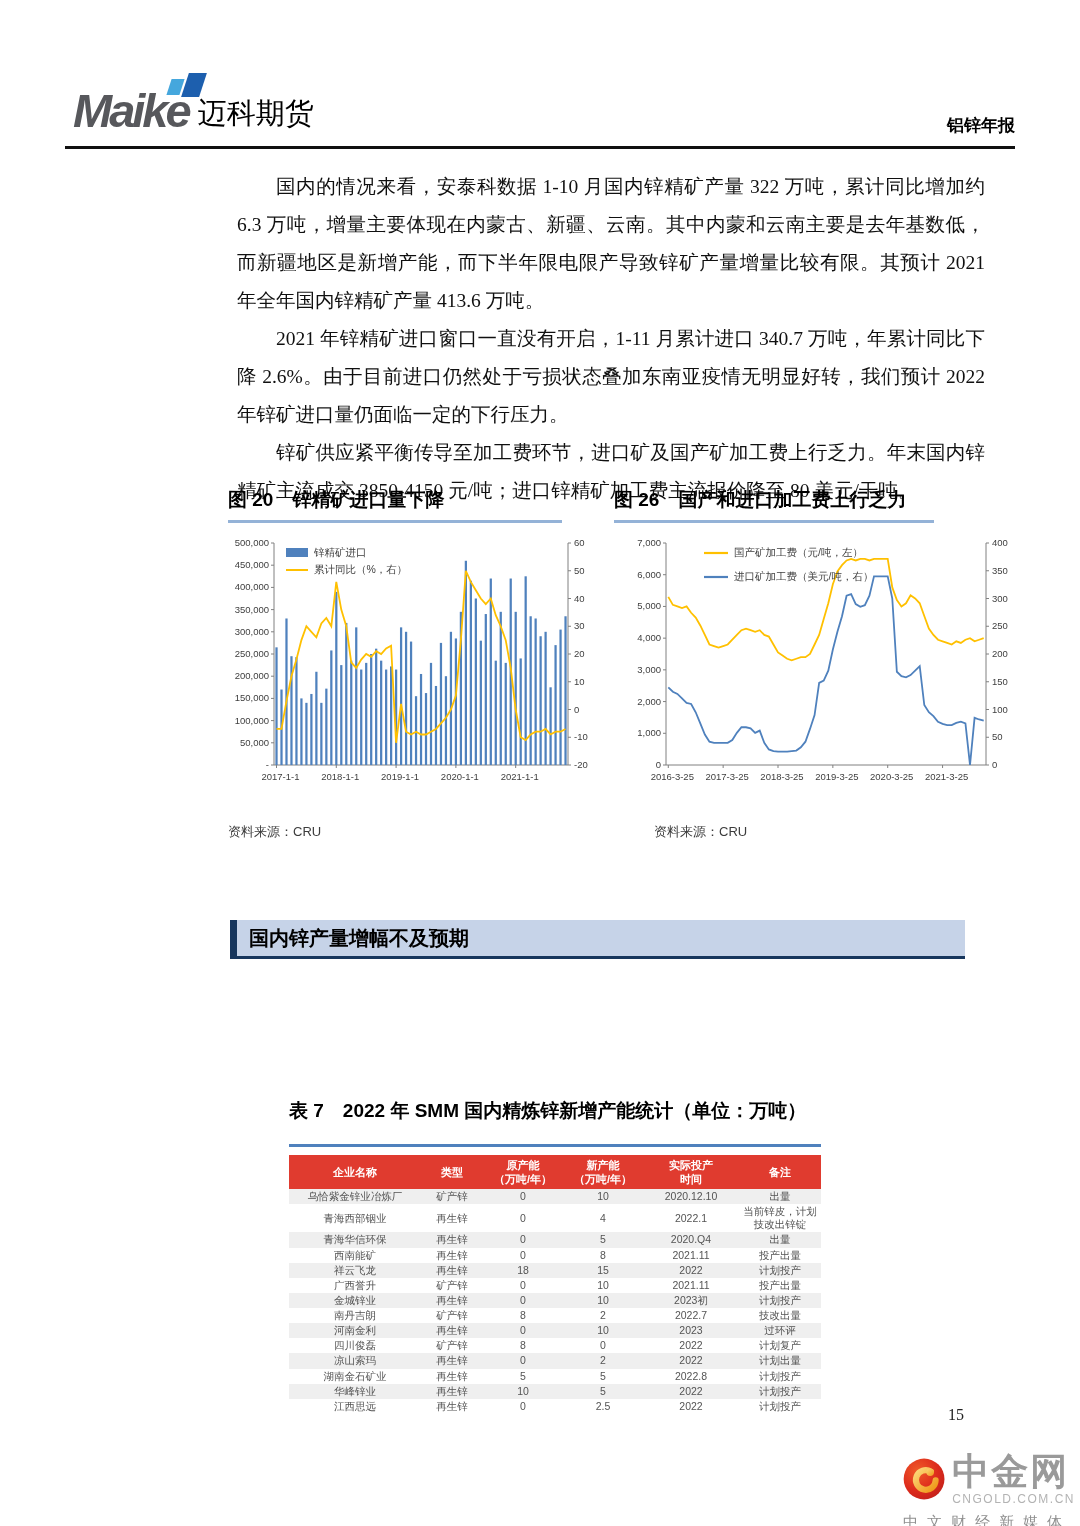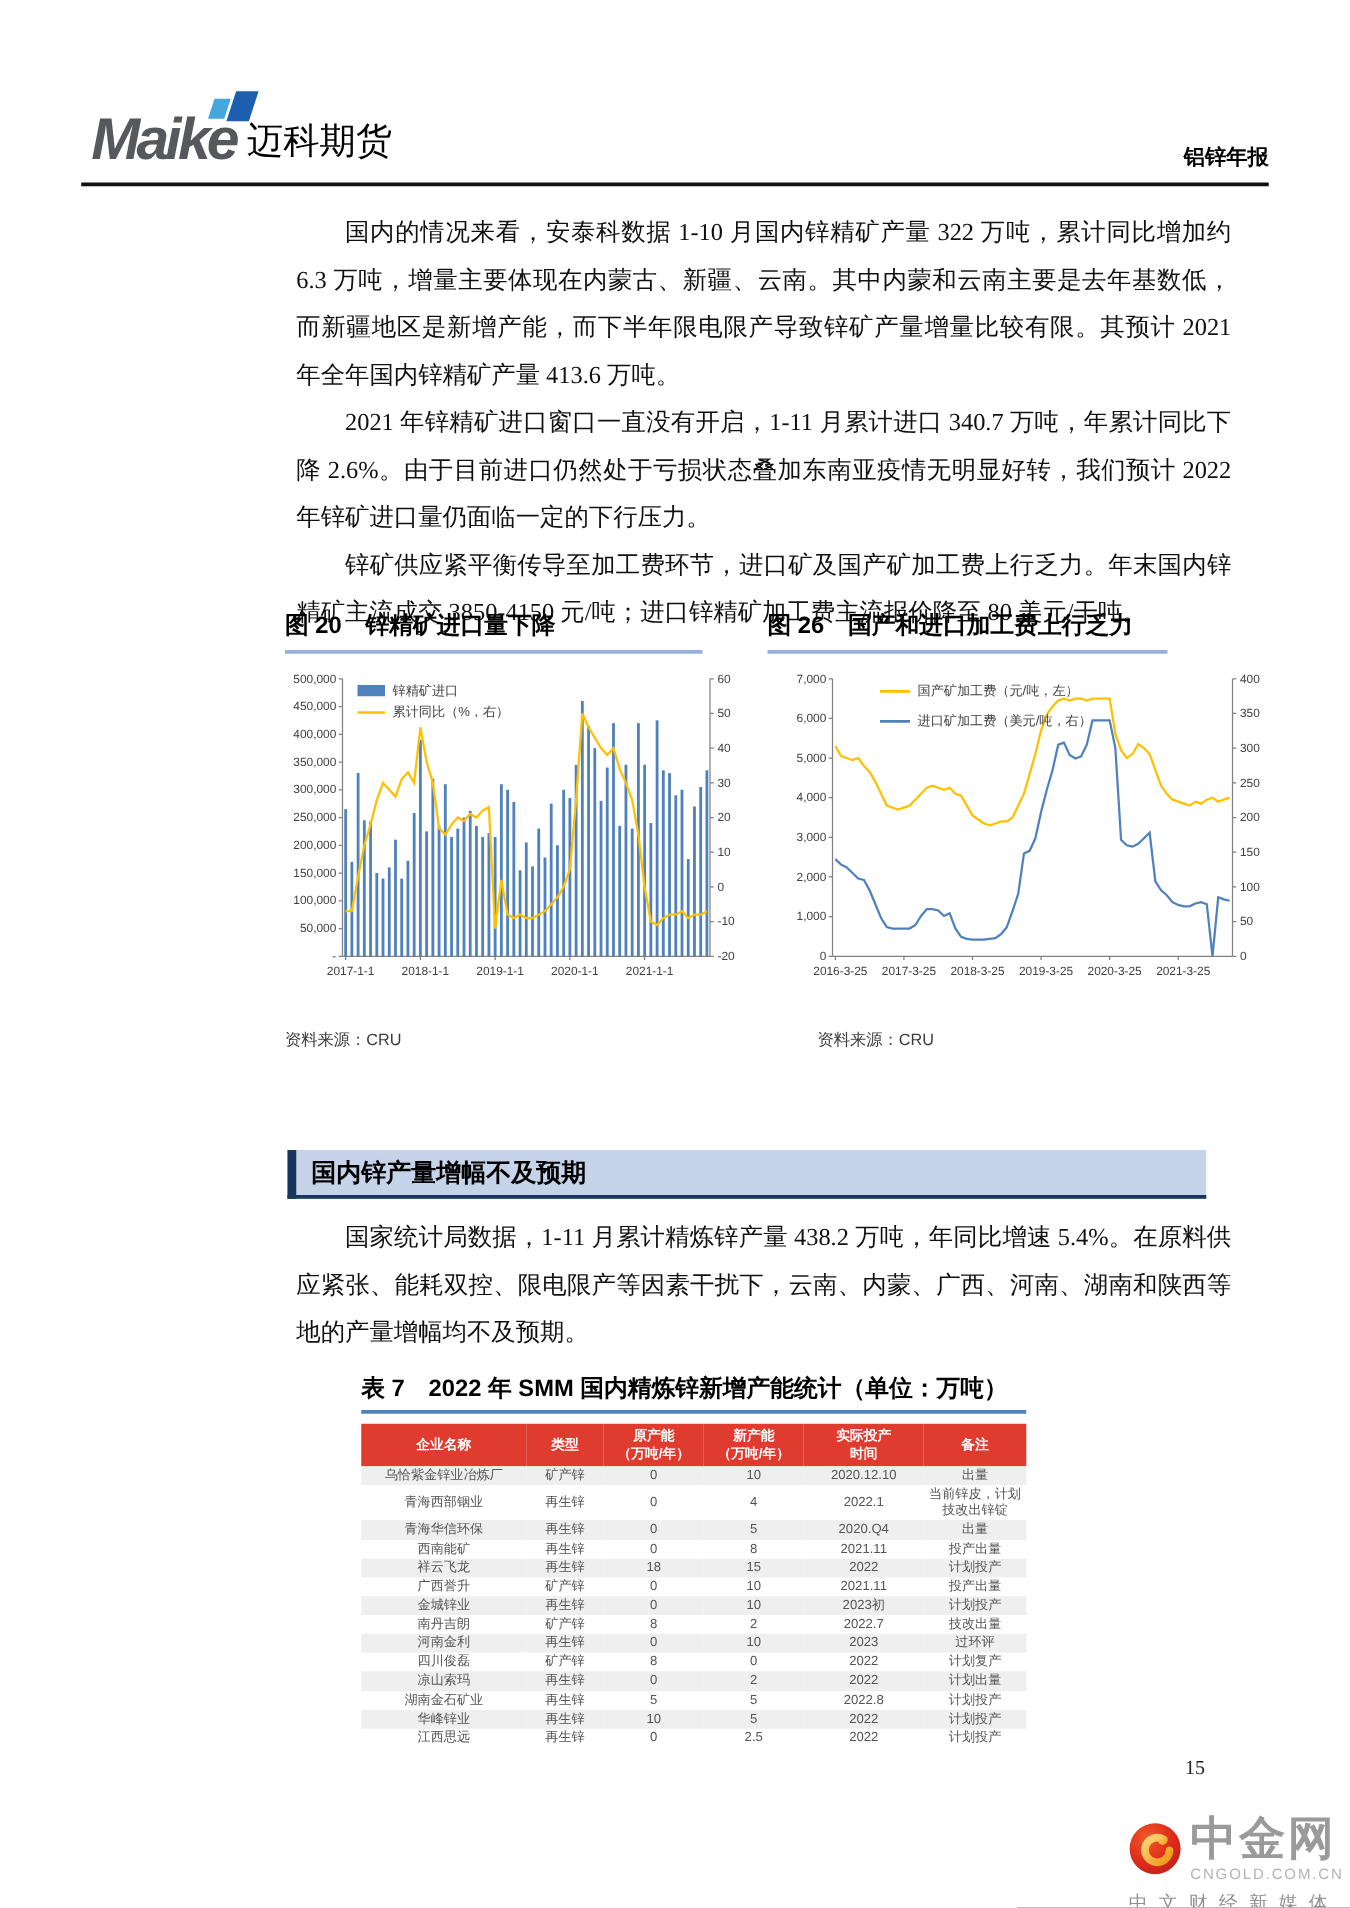--- a/index.html
+++ b/index.html
@@ -35,21 +35,21 @@
   .fig-source{margin-top:20px;font-family:"Liberation Sans","DejaVu Sans",sans-serif;font-size:13px;color:#3c3c3c;}
   .src2{padding-left:40px;}
   
   .section{position:absolute;left:230px;top:920px;width:728px;height:36px;background:#c6d3e8;
            border-left:7px solid #17365d;border-bottom:3px solid #17365d;display:flex;align-items:center;}
   .section-title{font-family:Liberation Sans, sans-serif;font-weight:bold;font-size:20px;
                  color:#000;padding-left:12px;}
   
   .table-block{position:absolute;left:289px;top:1098px;width:534px;}
   .table-title{font-family:"Liberation Sans","DejaVu Sans",sans-serif;font-weight:bold;font-size:19px;
-               color:#000;padding-bottom:4px;white-space:nowrap;}
+               color:#000;padding-bottom:20px;white-space:nowrap;}
   .table-rule{height:2.5px;background:#4f81bd;margin-bottom:8px;width:532px;}
   table{width:532px;border-collapse:collapse;table-layout:fixed;
         font-family:"Liberation Sans","DejaVu Sans",sans-serif;}
   th{background:#e03b2f;color:#fff;font-size:11px;font-weight:bold;padding:3px 2px;line-height:1.3;
      white-space:pre-line;vertical-align:middle;text-align:center;}
   td{font-size:10.5px;color:#545454;text-align:center;padding:1px 3px;line-height:1.25;vertical-align:middle;}
   tbody tr:nth-child(odd) td{background:#efefef;}
   
   .page-number{position:absolute;right:116px;top:1406px;font-size:16px;color:#222;}
   .watermark{position:absolute;left:903px;top:1448px;width:172px;
@@ -283,23 +283,20 @@
           </g>
         </svg>
       <div class="fig-source src2">资料来源：CRU</div>
     </div>
   </div>
 
   <div class="section">
     <div class="section-title">国内锌产量增幅不及预期</div>
   </div>
 
-  <div class="body-text bt2">
-    <p>国家统计局数据，1-11 月累计精炼锌产量 438.2 万吨，年同比增速 5.4%。在原料供应紧张、能耗双控、限电限产等因素干扰下，云南、内蒙、广西、河南、湖南和陕西等地的产量增幅均不及预期。</p>
-  </div>
 
   <div class="table-block">
     <div class="table-title">表 7　2022 年 SMM 国内精炼锌新增产能统计（单位：万吨）</div>
     <div class="table-rule"></div>
     <table>
       <colgroup>
         <col style="width:132px">
           <col style="width:62px">
           <col style="width:80px">
         <col style="width:80px">

